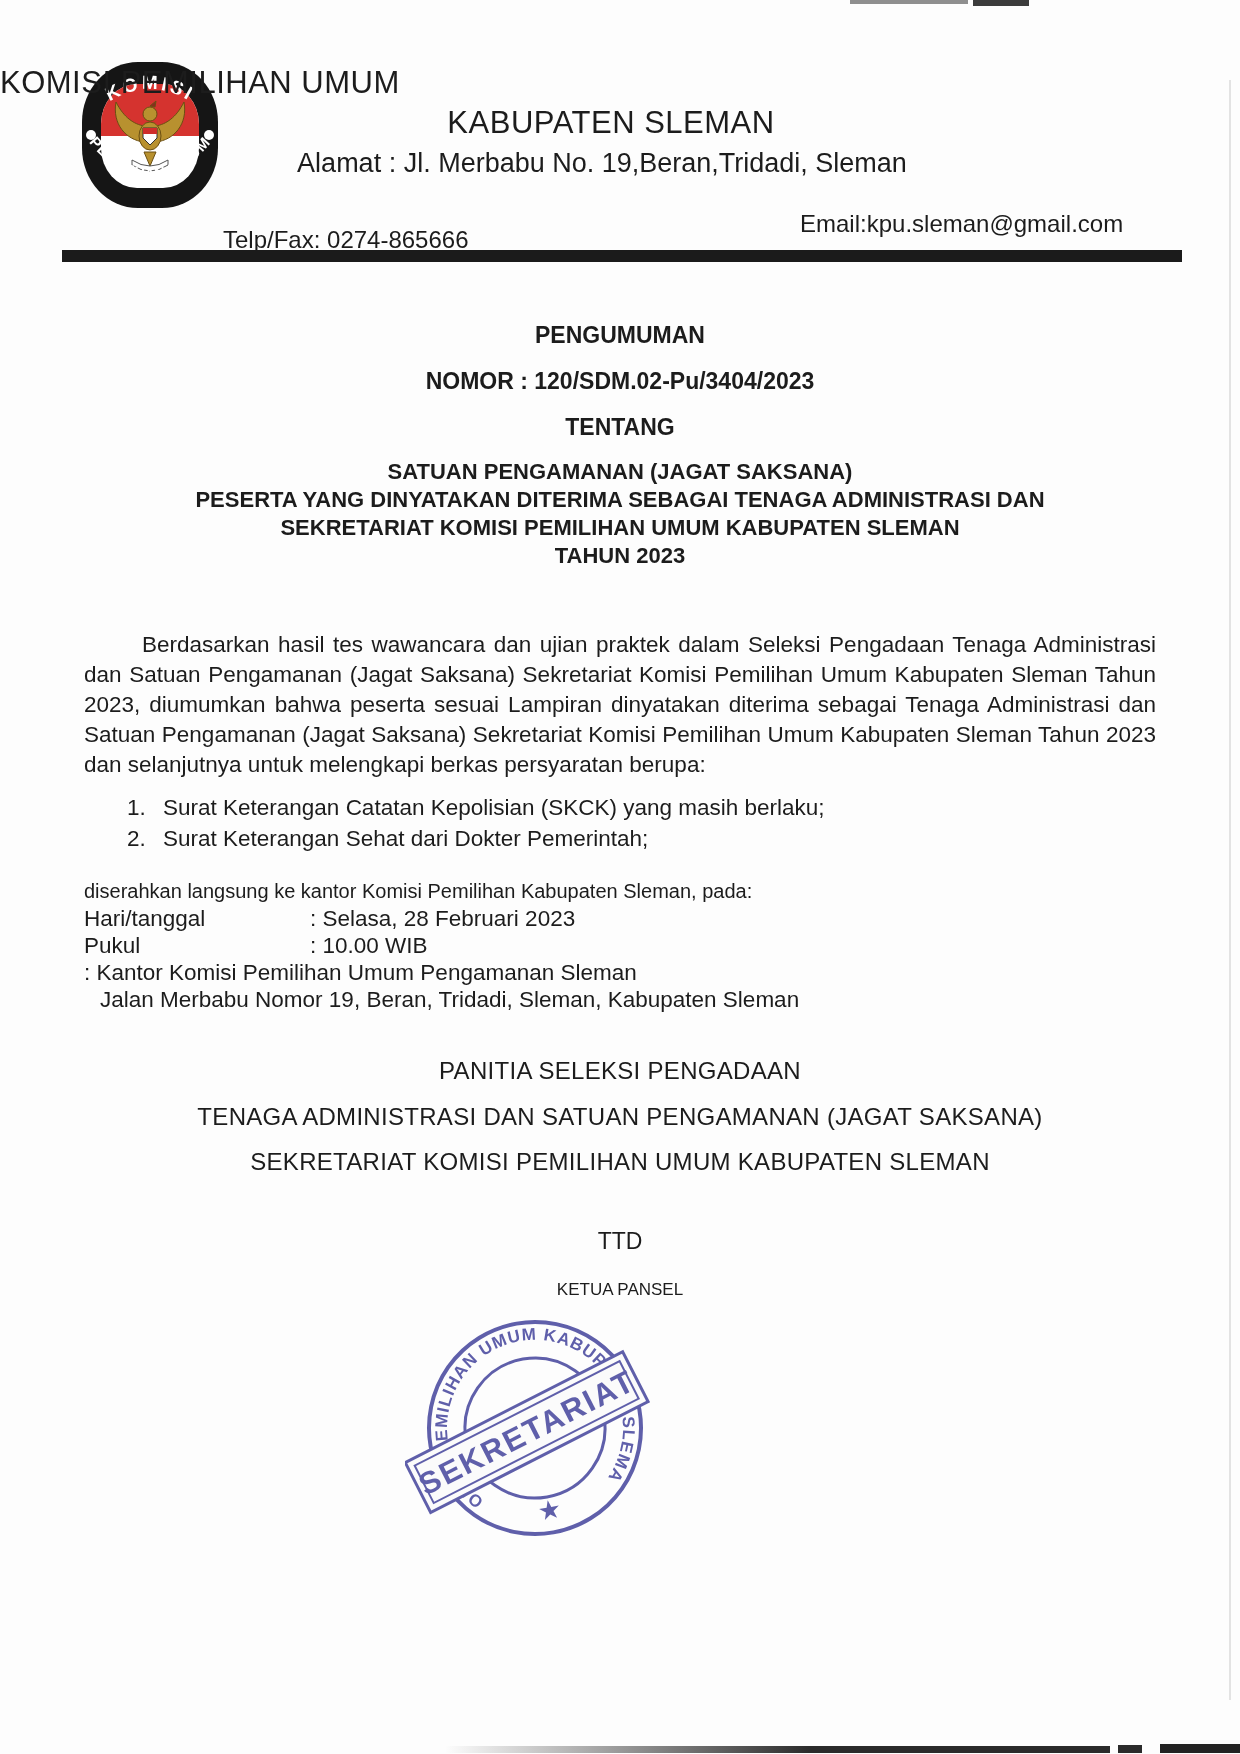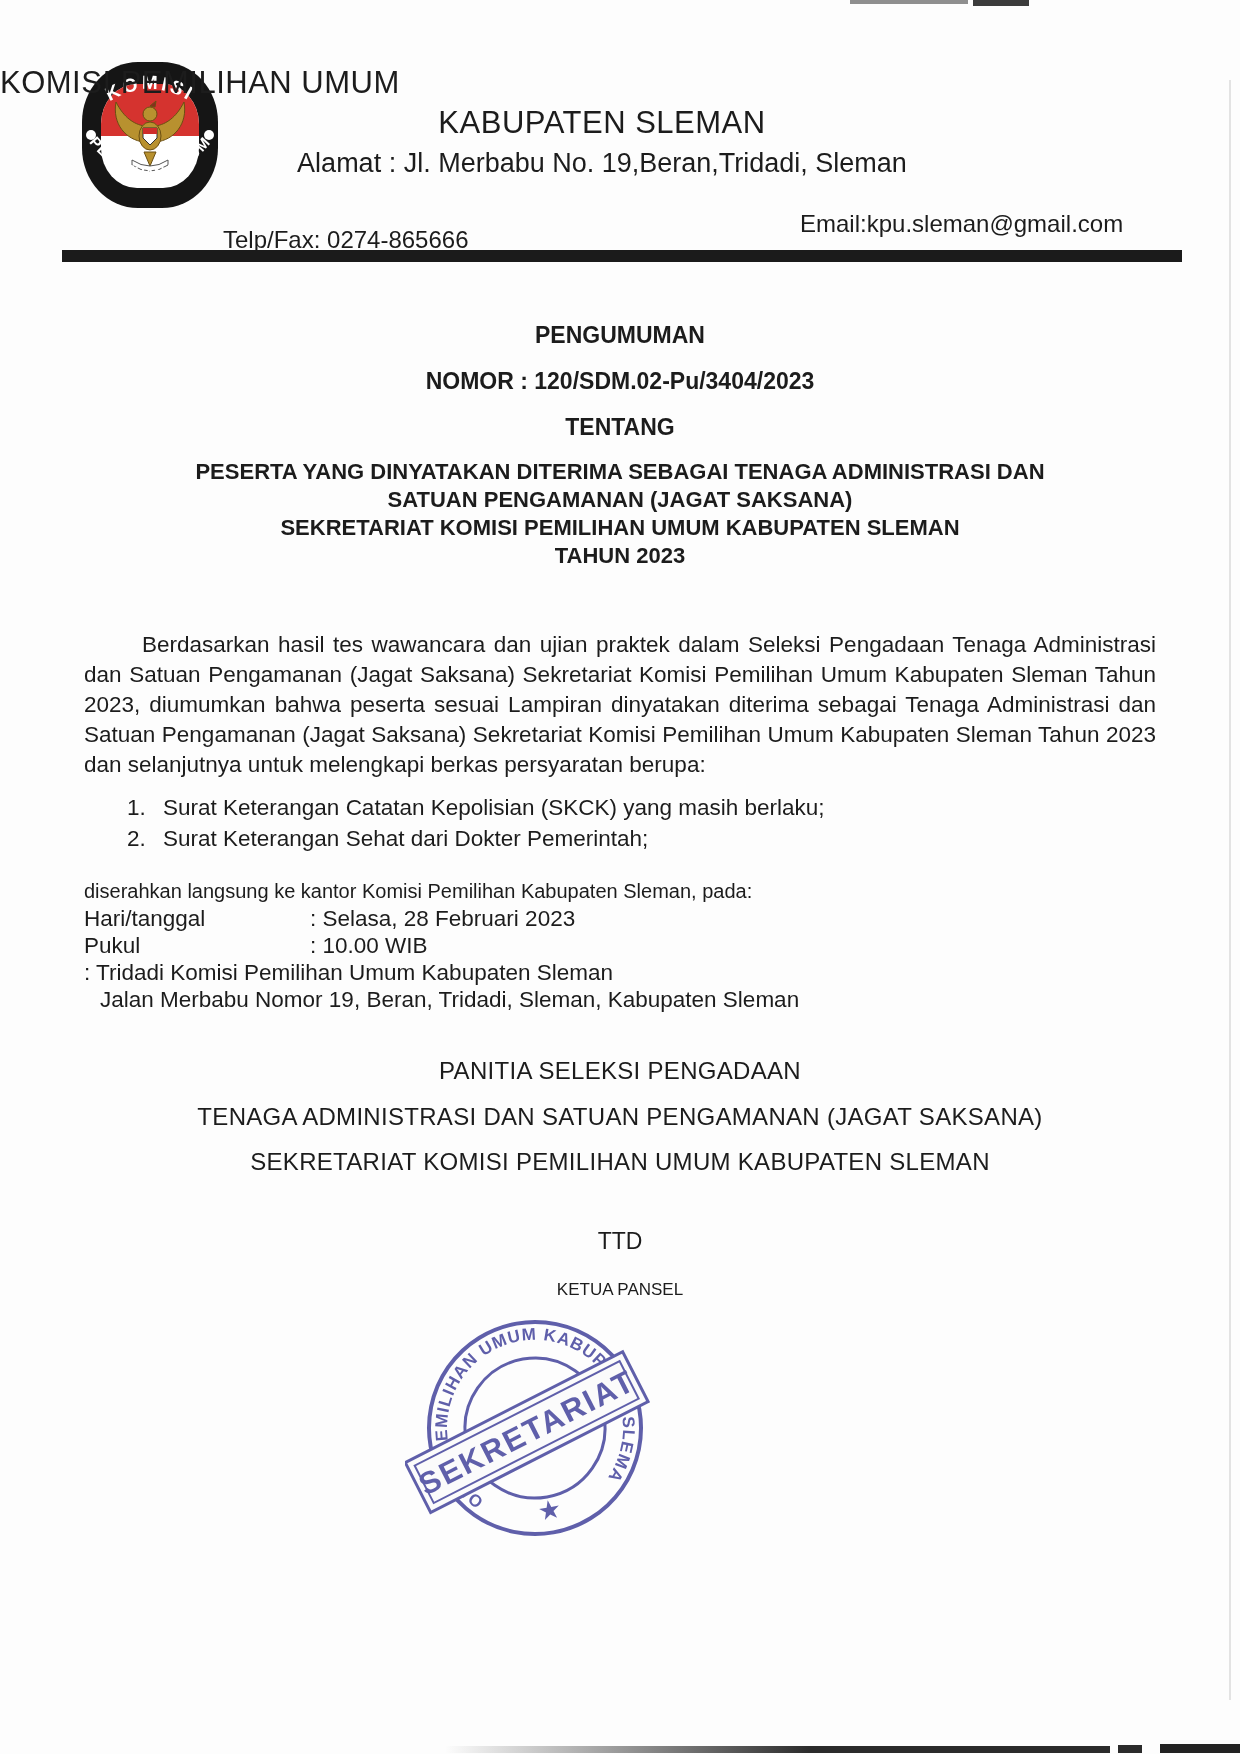--- a/index.html
+++ b/index.html
@@ -5,21 +5,21 @@
   html,body{margin:0;padding:0;background:#ffffff;}
   .page{
     position:relative;width:1240px;height:1754px;background:#fdfdfd;
     font-family:"Liberation Sans",sans-serif;color:#1c1c1c;overflow:hidden;
   }
   
   .letterhead{position:relative;height:268px;}
   .logo{position:absolute;left:80px;top:60px;width:140px;height:150px;}
   .org-line1{position:absolute;left:0;top:66px;width:1204px;text-align:left;
     font-size:31px;line-height:34px;letter-spacing:.5px;}
-  .org-line2{position:absolute;left:0;top:106px;width:1204px;text-align:center;
+  .org-line2{position:absolute;left:9px;top:106px;width:1204px;text-align:center;
     font-size:31px;line-height:34px;letter-spacing:.5px;}
   .org-address{position:absolute;left:0;top:148px;width:1204px;text-align:center;
     font-size:27px;line-height:30px;}
   .phone{position:absolute;left:223px;top:226px;font-size:24px;line-height:27px;}
   .email{position:absolute;left:800px;top:210px;font-size:24px;line-height:27px;}
   .head-rule{position:absolute;left:62px;top:250px;width:1120px;height:12px;background:#1b1b1b;}
   
   .content{padding:0 84px;}
   .doc-heading{margin:54px 0 0 0;text-align:center;font-size:23px;font-weight:700;line-height:26px;}
   .doc-number{margin:20px 0 0 0;text-align:center;font-size:23px;font-weight:700;line-height:26px;}
@@ -109,22 +109,22 @@
     <div class="head-rule"></div>
   </div>
 
   <div class="content">
 
     <div class="doc-heading">PENGUMUMAN</div>
     <div class="doc-number">NOMOR : 120/SDM.02-Pu/3404/2023</div>
     <div class="doc-about">TENTANG</div>
 
     <div class="subject">
+      <div>SATUAN PENGAMANAN (JAGAT SAKSANA)</div>
       <div>PESERTA YANG DINYATAKAN DITERIMA SEBAGAI TENAGA ADMINISTRASI DAN</div>
-      <div>SATUAN PENGAMANAN (JAGAT SAKSANA)</div>
       <div>SEKRETARIAT KOMISI PEMILIHAN UMUM KABUPATEN SLEMAN</div>
       <div>TAHUN 2023</div>
     </div>
 
     <p class="opening">Berdasarkan hasil tes wawancara dan ujian praktek dalam Seleksi Pengadaan Tenaga Administrasi dan Satuan Pengamanan (Jagat Saksana) Sekretariat Komisi Pemilihan Umum Kabupaten Sleman Tahun 2023, diumumkan bahwa peserta sesuai Lampiran dinyatakan diterima sebagai Tenaga Administrasi dan Satuan Pengamanan (Jagat Saksana) Sekretariat Komisi Pemilihan Umum Kabupaten Sleman Tahun 2023 dan selanjutnya untuk melengkapi berkas persyaratan berupa:</p>
 
     <div class="req-list">
       <div class="req-item">
         <span class="req-num">1.</span>
         <span>Surat Keterangan Catatan Kepolisian (SKCK) yang masih berlaku;</span>
@@ -140,21 +140,21 @@
     <div class="sched-row">
       <span class="sched-label">Hari/tanggal</span>
       <span>: Selasa, 28 Februari 2023</span>
     </div>
     <div class="sched-row">
       <span class="sched-label">Pukul</span>
       <span>: 10.00 WIB</span>
     </div>
     <div class="sched-row">
       <span>
-        <span>: Tridadi Komisi Pemilihan Umum Kabupaten Sleman</span>
+        <span>: Kantor Komisi Pemilihan Umum Pengamanan Sleman</span>
         <span class="sched-line2" style="display:block">Jalan Merbabu Nomor 19, Beran, Tridadi, Sleman, Kabupaten Sleman</span>
       </span>
     </div>
 
 
     <div class="committee-1">PANITIA SELEKSI PENGADAAN</div>
     <div class="committee-2">TENAGA ADMINISTRASI DAN SATUAN PENGAMANAN (JAGAT SAKSANA)</div>
     <div class="committee-3">SEKRETARIAT KOMISI PEMILIHAN UMUM KABUPATEN SLEMAN</div>
 
     <div class="ttd">TTD</div>

